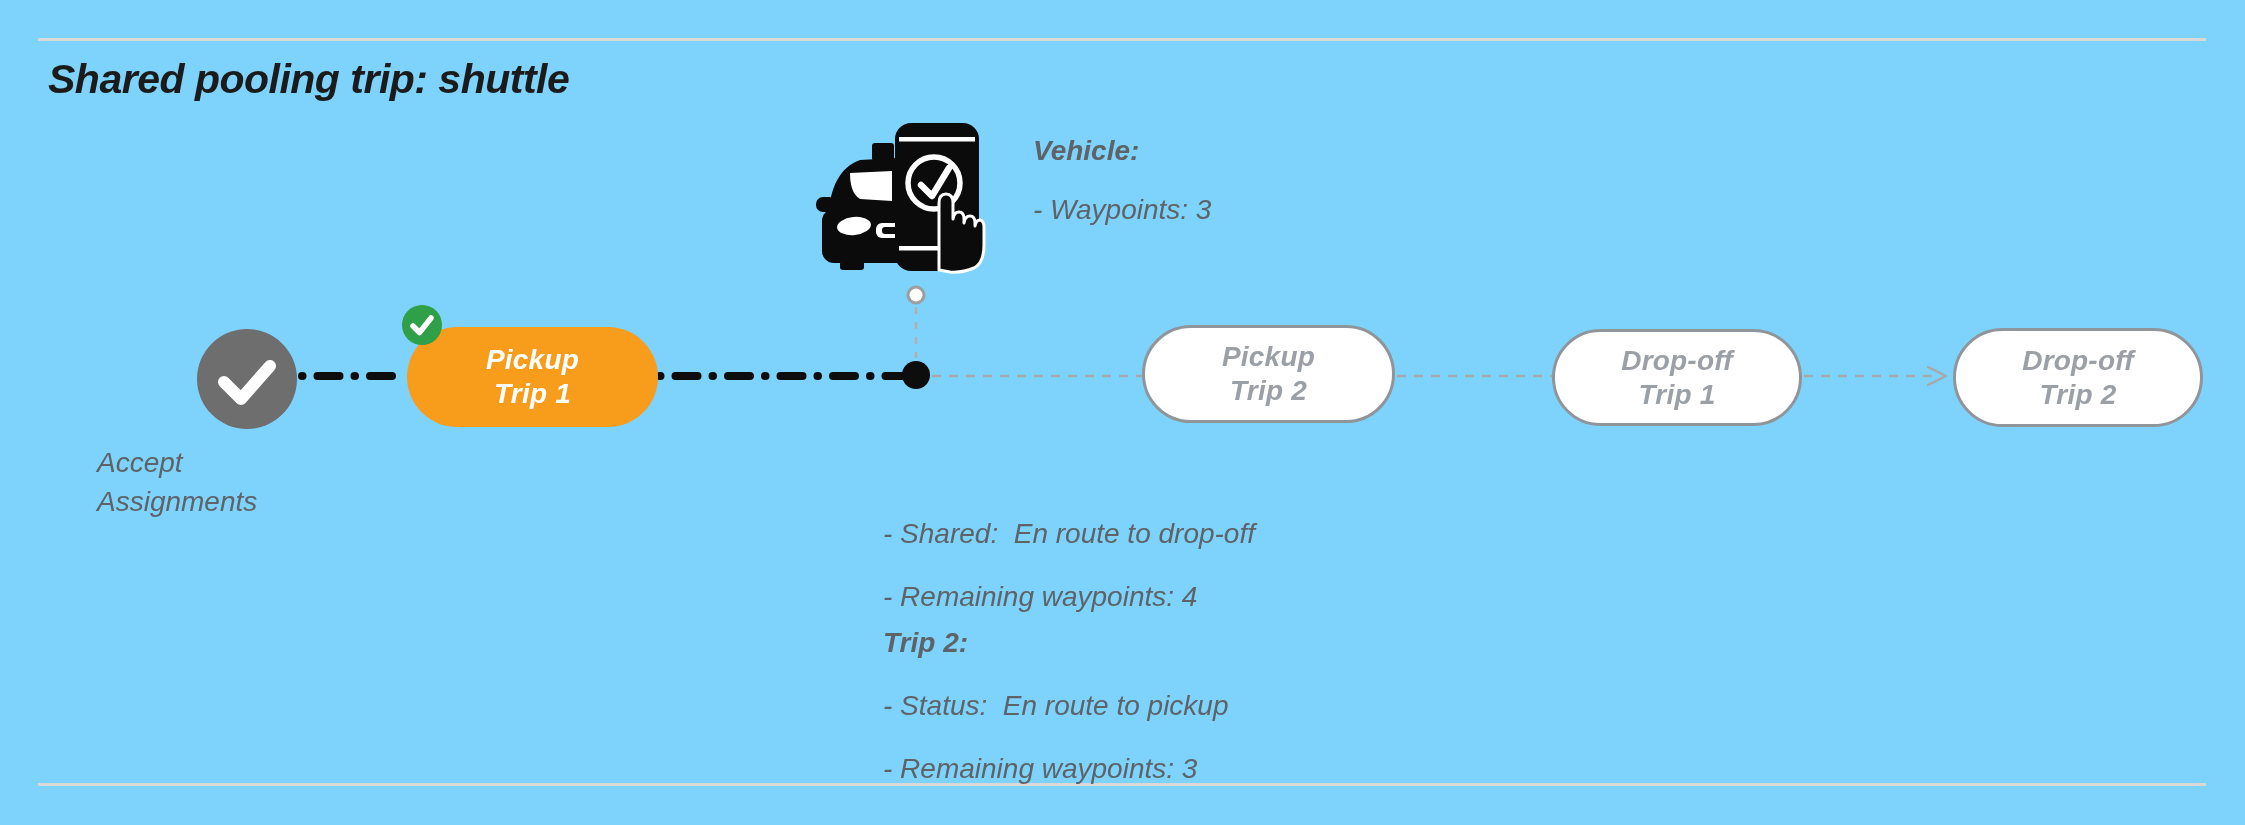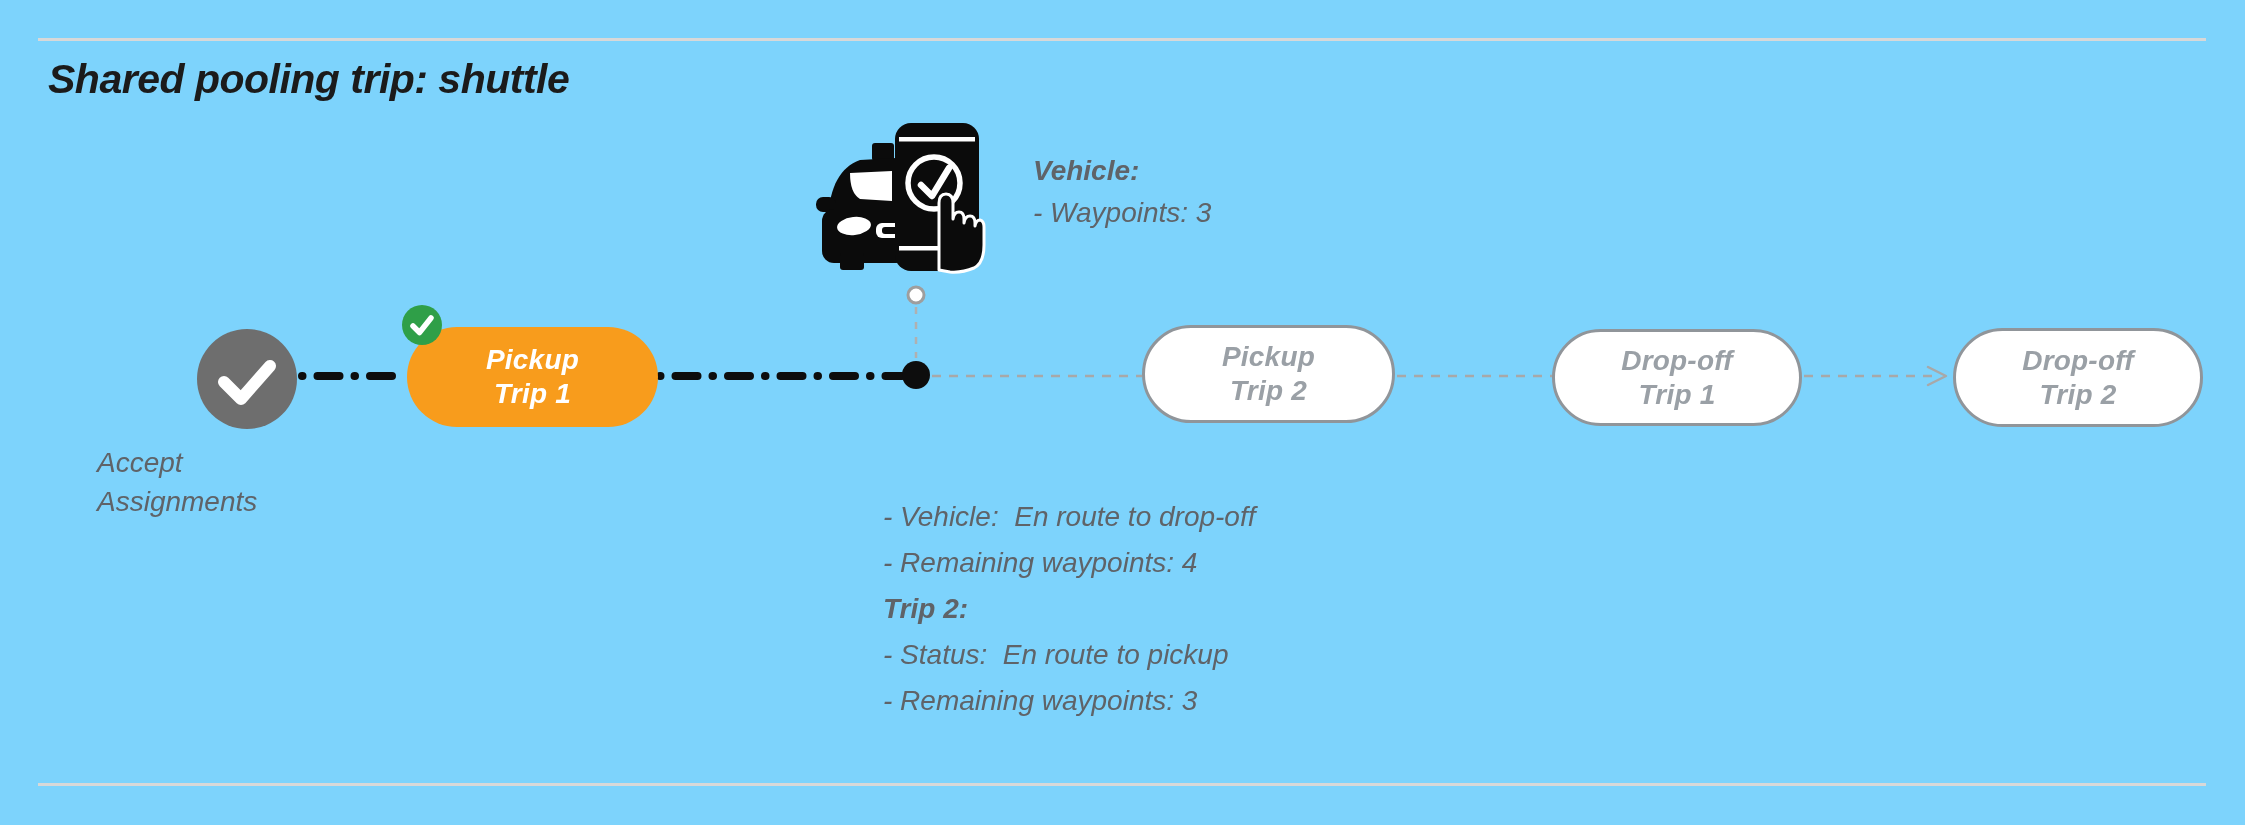--- a/index.html
+++ b/index.html
@@ -49,22 +49,22 @@
 
   .badge {
     position:absolute; left:402px; top:305px; width:40px; height:40px;
     border-radius:50%; background:#2f9f48; display:flex; align-items:center; justify-content:center;
   }
 
   .vehicle-icon { position:absolute; left:812px; top:113px; }
 
   .info-block { position:absolute; color:#5f6368; font-size:28px; }
   .info-block .heading { font-weight:bold; }
-  .info-block .line { white-space:pre; }
-  .vehicle-info { left:1033px; top:150px; line-height:42px; }
+  .info-block .line { white-space:pre;margin-top:17px; }
+  .vehicle-info { left:1033px; top:130px; line-height:42px; }
   .trip-info { left:883px; top:494px; line-height:46px; }
 </style>
 </head>
 <body>
 
 <div class="canvas">
 
   <div class="divider top"></div>
   <div class="divider bottom"></div>
 
@@ -139,20 +139,20 @@
   <div class="pill outline d1">
     <div>Drop-off</div>
     <div>Trip 1</div>
   </div>
   <div class="pill outline d2">
     <div>Drop-off</div>
     <div>Trip 2</div>
   </div>
 
   <div class="info-block trip-info">
-    <div class="line">- Vehicle:  En route to drop-off</div>
+    <div class="line">- Shared:  En route to drop-off</div>
     <div class="line">- Remaining waypoints: 4</div>
     <div class="heading">Trip 2:</div>
     <div class="line">- Status:  En route to pickup</div>
     <div class="line">- Remaining waypoints: 3</div>
   </div>
 
 </div>
 
 </body></html>

